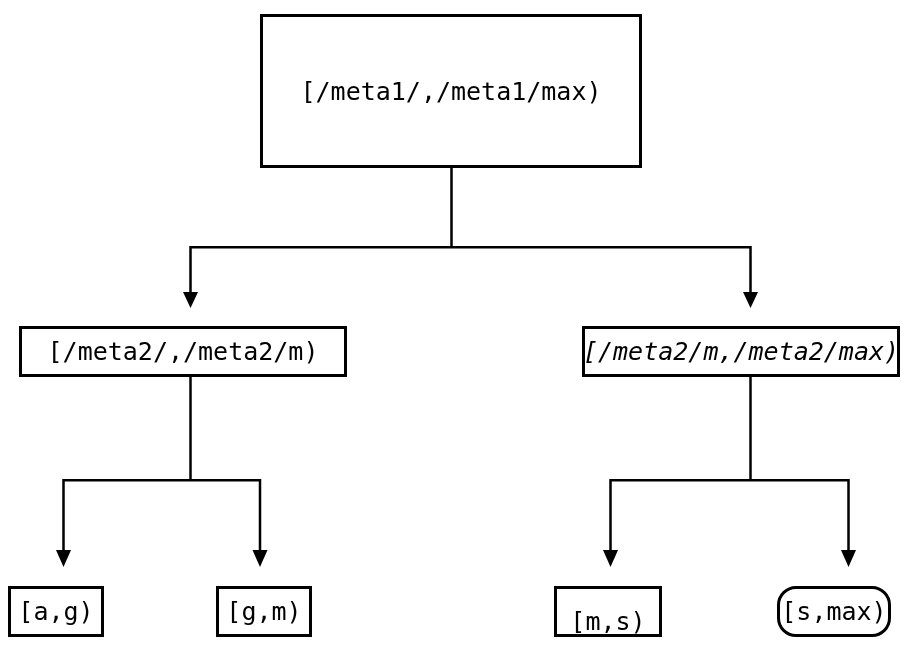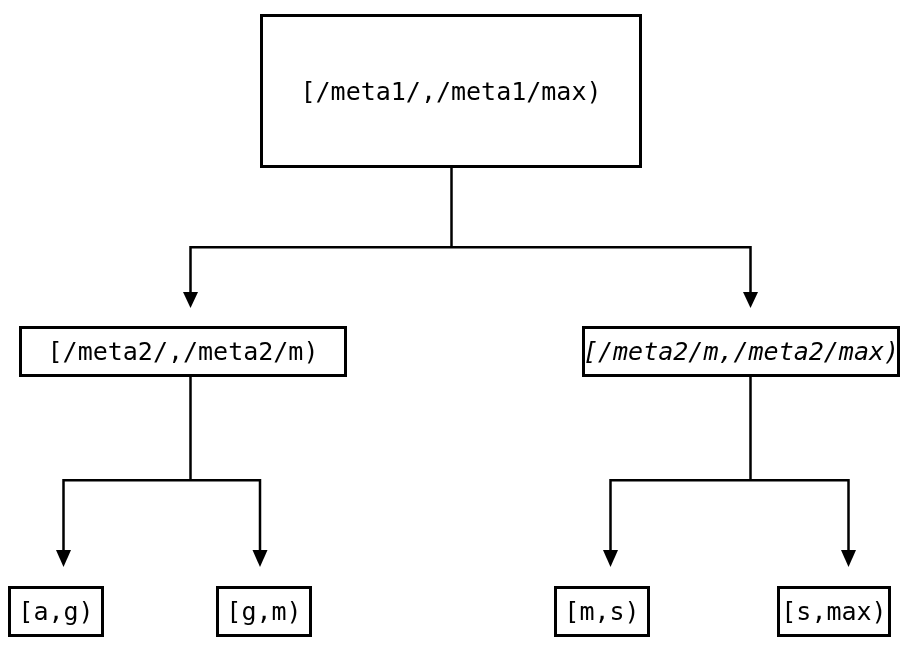--- a/index.html
+++ b/index.html
@@ -44,22 +44,22 @@
     color: var(--text, #000000);
     font-size: 25px;
     line-height: 1;
     white-space: pre;
   }
   .node-root       { left: 260px; top: 14px;  width: 382px; height: 154px; }
   .node-left       { left: 19px;  top: 326px; width: 328px; height: 51px; }
   .node-right      { left: 582px; top: 326px; width: 318px; height: 51px; font-style: italic; }
   .node-leaf-ag    { left: 8px;   top: 586px; width: 96px;  height: 51px; align-items: center; }
   .node-leaf-gm    { left: 204px; top: 586px; width: 96px;  height: 51px; margin-left: 12px; }
-  .node-leaf-ms    { left: 554px; top: 586px; width: 96px;  height: 51px; }
-  .node-leaf-smax  { left: 777px; top: 586px; width: 114px; height: 51px; }
+  .node-leaf-ms    { left: 554px; top: 586px; width: 108px;  height: 51px; align-items: flex-end; }
+  .node-leaf-smax  { left: 777px; top: 586px; width: 114px; height: 51px; border-radius: 19px; }
 </style>
 </head>
 <body>
 
 <div class="canvas">
 
   <svg class="edges" width="912" height="652" viewBox="0 0 912 652" aria-hidden="true">
 
     <g>
       <path class="edge-line" d="M451.5 168 L451.5 247.25"></path>

